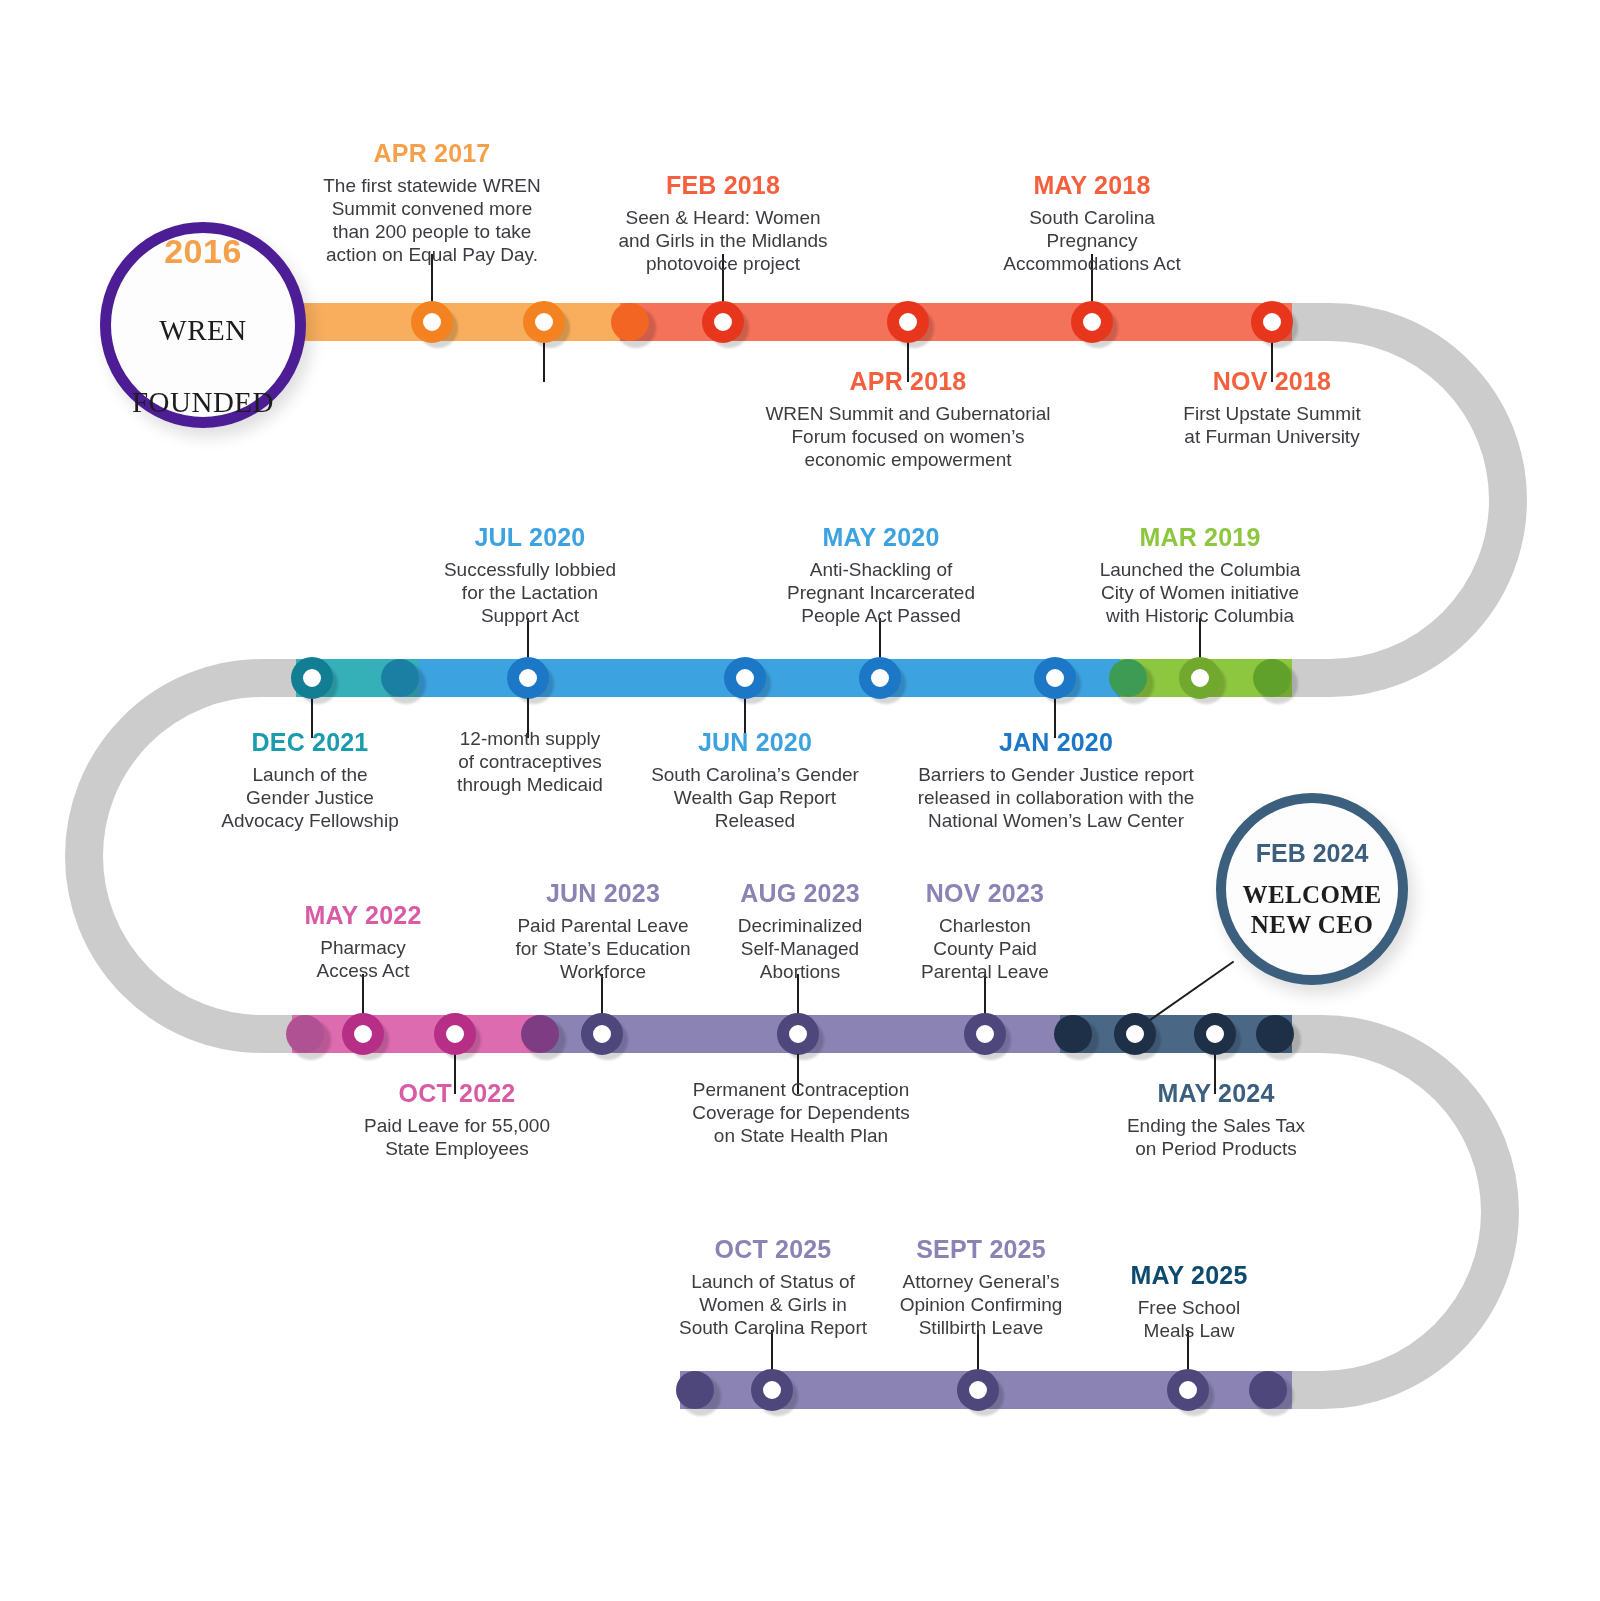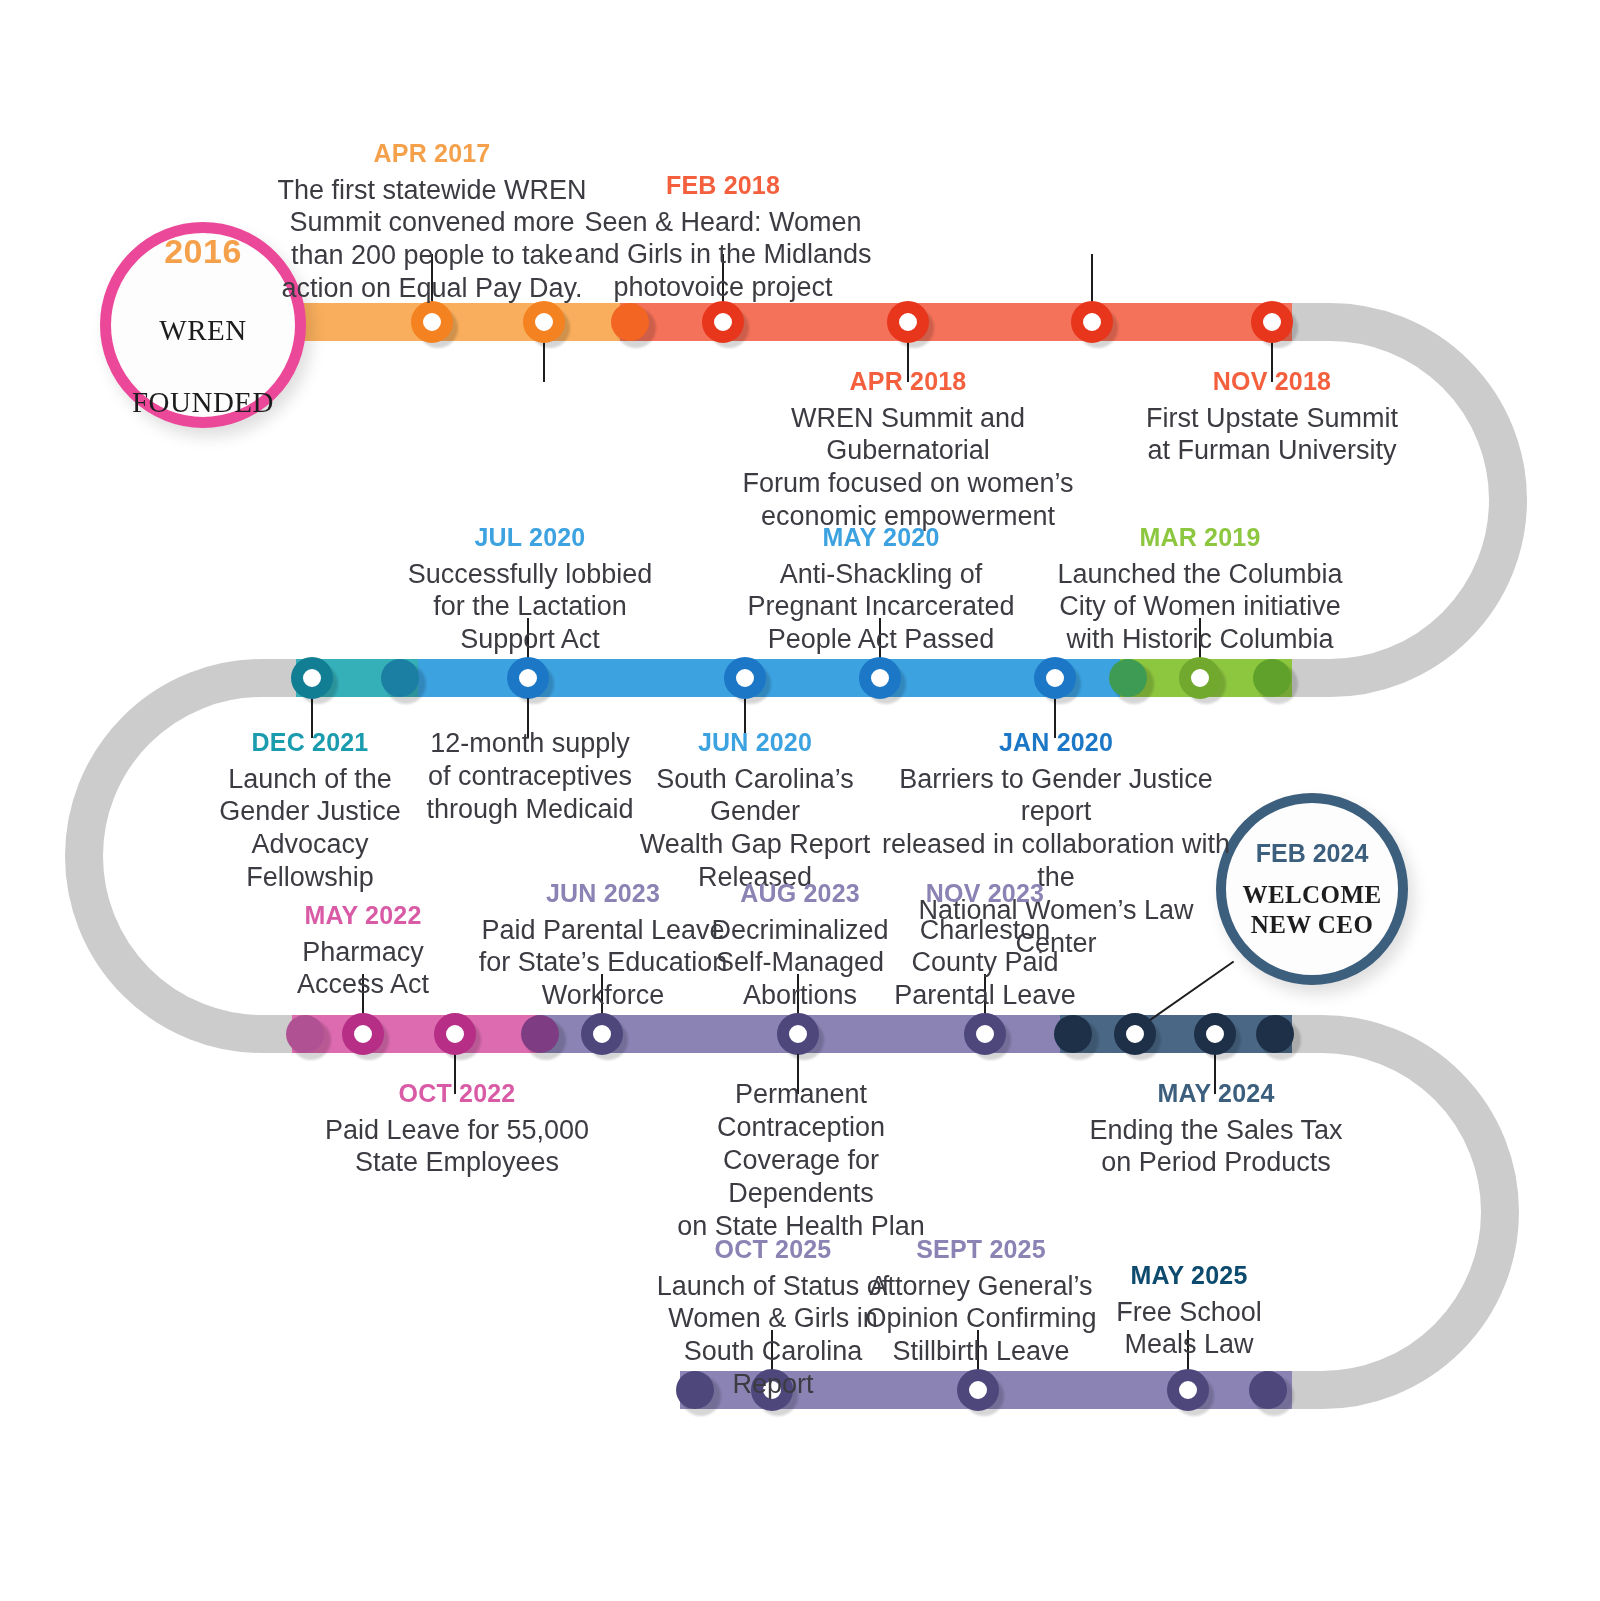--- a/index.html
+++ b/index.html
@@ -24,21 +24,21 @@
     line-height:1.22;
   }
   .ms .date{
     font-weight:bold;
     font-size:25px;
     letter-spacing:.2px;
     margin:0 0 5px 0;
     white-space:nowrap;
   }
   .ms .desc{
-    font-size:27px;
+    font-size:19px;
     color:#3b3b42;
     font-weight:400;
     margin:0;
   }
   .ms.nodate .desc{margin-top:0;}
 
   
   .stem{position:absolute;width:2.4px;background:#1d1d1f;}
 
   
@@ -74,21 +74,21 @@
     box-sizing:border-box;
     display:flex;
     flex-direction:column;
     align-items:center;
     justify-content:center;
     text-align:center;
     box-shadow:6px 9px 16px rgba(0,0,0,.13);
   }
   #badge2016{
     left:100px;top:222px;width:206px;height:206px;
-    border:11px solid #ec4899;
+    border:11px solid #4c1d95;
   }
   #badge2016 .b-year{
     font-size:34px;font-weight:bold;color:#F5A04A;
     letter-spacing:.5px;margin-bottom:3px;
   }
   #badge2016 .b-l1,#badge2016 .b-l2{
     font-family:"Liberation Serif", serif;
     font-size:29px;color:#1d1d1f;letter-spacing:.5px;line-height:1.12;margin-top:40px;
   }
   #badgeCeo{
@@ -255,20 +255,26 @@
 photovoice project</div>
   </div>
 
   <div class="ms" style="left:730px;top:366px;width:356px;">
     <div class="date" style="color: rgb(244, 96, 62);">APR 2018</div>
     <div class="desc" style="white-space:pre-line;">WREN Summit and Gubernatorial
 Forum focused on women’s
 economic empowerment</div>
   </div>
 
+  <div class="ms" style="left:942px;top:170px;width:300px;">
+    <div class="date" style="color: rgb(244, 96, 62);">MAY 2018</div>
+    <div class="desc" style="white-space:pre-line;">South Carolina
+Pregnancy
+Accommodations Act</div>
+  </div>
 
   <div class="ms" style="left:1122px;top:366px;width:300px;">
     <div class="date" style="color: rgb(244, 96, 62);">NOV 2018</div>
     <div class="desc" style="white-space:pre-line;">First Upstate Summit
 at Furman University</div>
   </div>
 
   <div class="ms" style="left:1050px;top:522px;width:300px;">
     <div class="date" style="color: rgb(141, 198, 63);">MAR 2019</div>
     <div class="desc" style="white-space:pre-line;">Launched the Columbia

